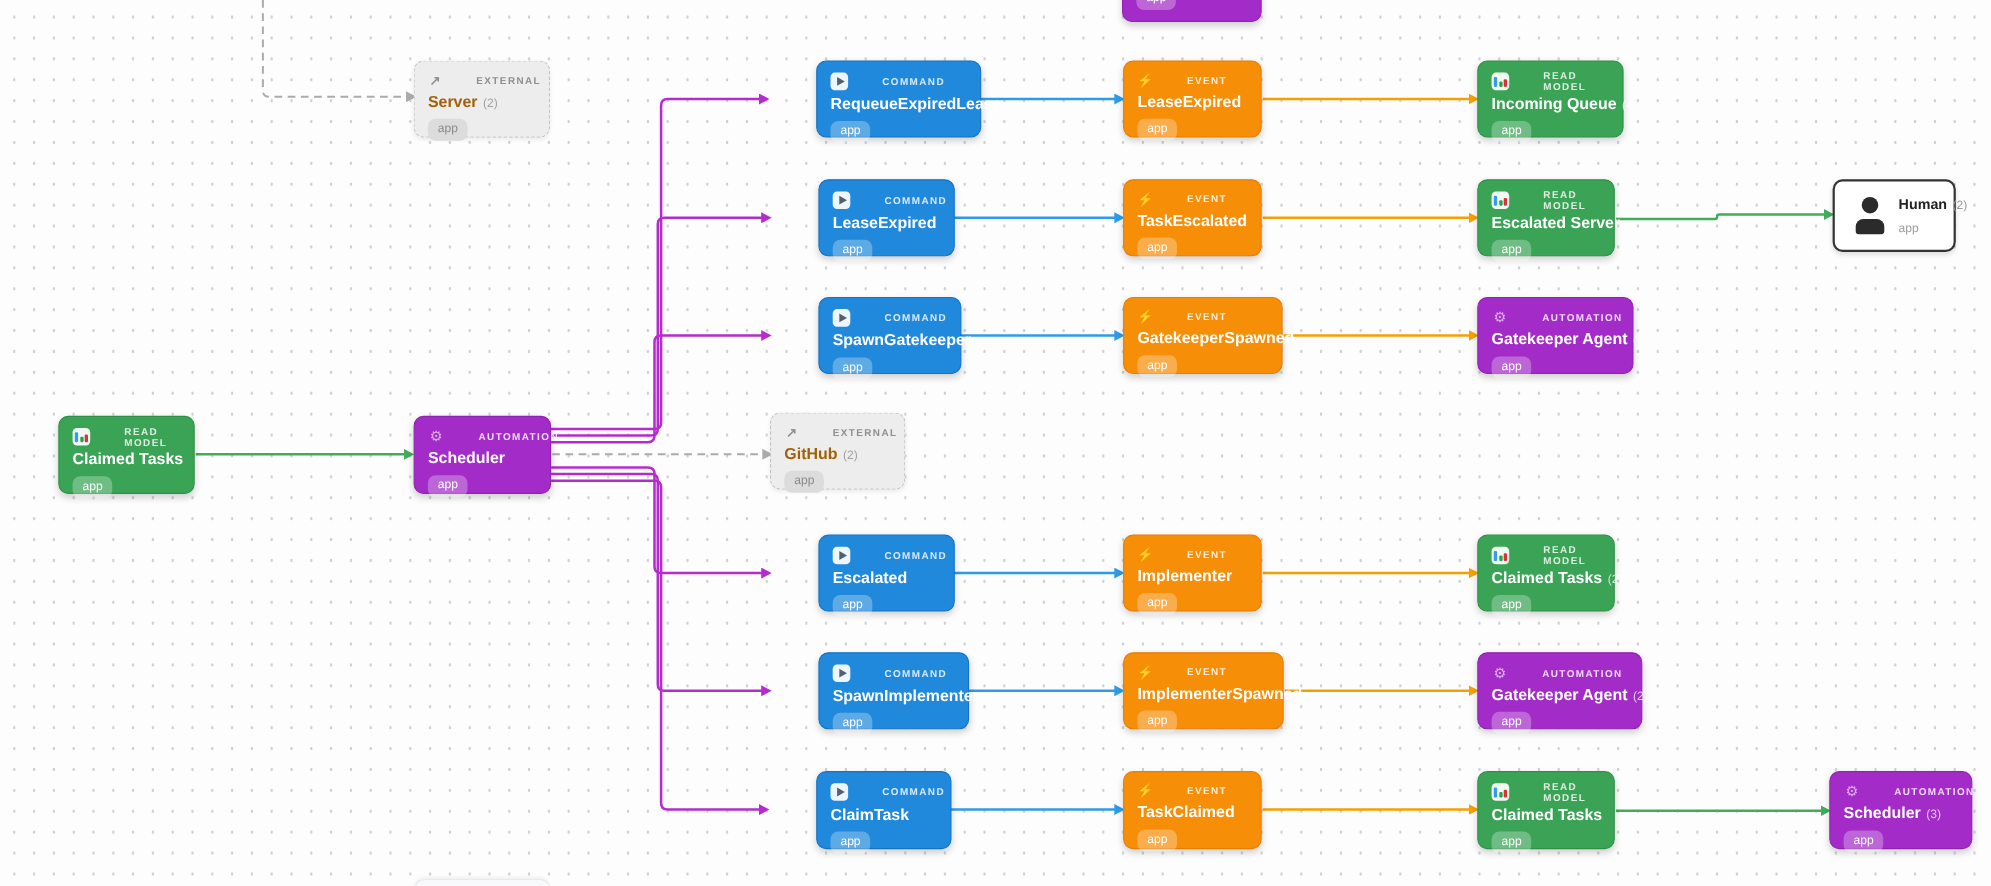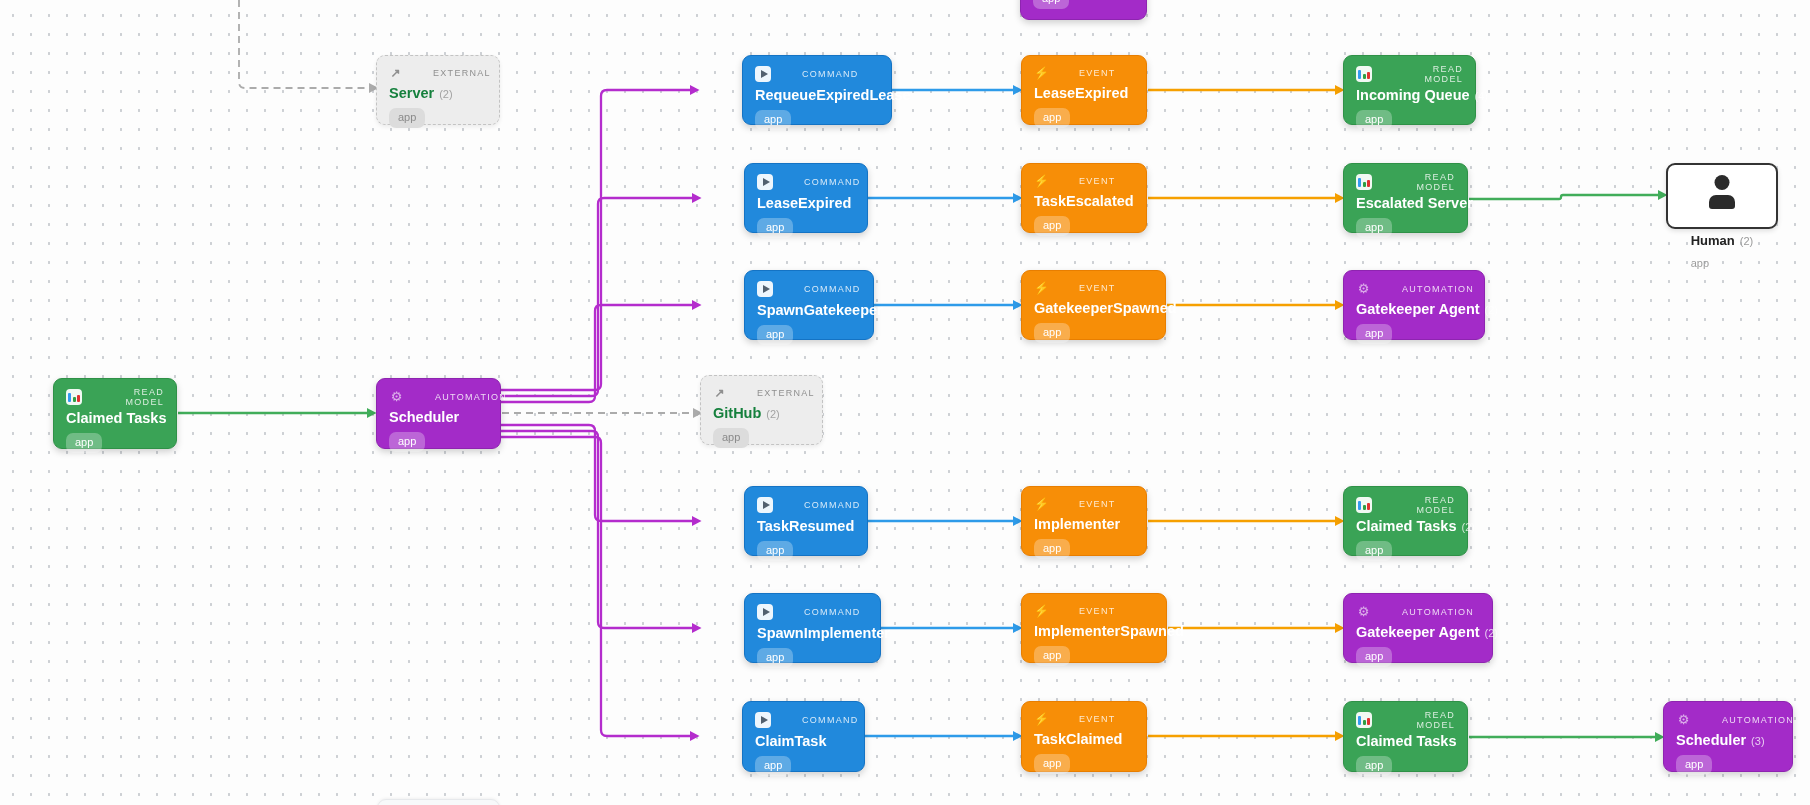--- a/index.html
+++ b/index.html
@@ -13,38 +13,38 @@
     position:relative;
   }
   #canvas { position:absolute; inset:0; }
   #edges-layer { position:absolute; left:0; top:0; }
   .node {
     position:absolute; border-radius:9px; padding:10px 12px;
     display:flex; flex-direction:column; justify-content:flex-start;
     box-shadow:0 3px 7px rgba(0,0,0,.18);
   }
   .node .hdr { display:flex; align-items:center; gap:7px; height:16px; margin-bottom:5px; }
-  .node .type-label { font-size:9px; font-weight:400; letter-spacing:1.3px; color:rgba(255,255,255,.82);padding-left:24px; }
+  .node .type-label { font-size:9px; font-weight:700; letter-spacing:1.3px; color:rgba(255,255,255,.82);padding-left:24px; }
   .node .title-row { display:flex; align-items:baseline; gap:5px; margin-bottom:7px; white-space:nowrap; }
   .node .title { font-size:14.5px; font-weight:700; color:#fff; }
   .node .suffix { font-size:11px; color:rgba(255,255,255,.75); }
   .badge {
     align-self:flex-start; font-size:11px; line-height:1; padding:4px 9px 5px;
     border-radius:7px; background:rgba(255,255,255,.28); color:#fff;
   }
   .node.command    { background:var(--command);    border:1px solid var(--command-border);margin-left:44px; }
   .node.event      { background:var(--event);      border:1px solid var(--event-border); }
-  .node.read_model { background:var(--read-model); border:1px solid var(--read-model-border);text-align:right; }
+  .node.read_model { background:var(--read-model); border:1px solid var(--read-model-border); }
   .node.automation { background:var(--automation); border:1px solid var(--automation-border); }
   .node.external   { background:#EDEDED; border:1.5px dashed #C3C3C3; box-shadow:0 2px 4px rgba(0,0,0,.07); }
   .node.external .type-label { color:#8F8F8F; }
-  .node.external .title { color:#15803d; }
+  .node.external .title { color:#a16207; }
   .node.external .suffix { color:#A3A3A3; }
   .node.external .badge { background:#DCDCDC; color:#8A8A8A; }
-  .node.human { background:#fff; border:2px solid #333; flex-direction:column; align-items:center; gap:24px; box-shadow:0 2px 5px rgba(0,0,0,.12); padding:10px 14px; }
+  .node.human { background:#fff; border:2px solid #333; flex-direction:row; align-items:center; gap:8px; box-shadow:0 2px 5px rgba(0,0,0,.12); padding:10px 14px; }
   .node.human .h-col { display:flex; flex-direction:column; gap:3px; }
   .node.human .title { color:#222; font-size:13px; }
   .node.human .suffix { color:#9A9A9A; }
   .node.human .badge { background:none; padding:0; color:#9C9C9C; font-size:11px; }
   .node.clip-top { justify-content:flex-end; }
   .node.partial-bottom { background:#f7f9fa; border:1px solid #e7e9ec; box-shadow:0 -1px 3px rgba(0,0,0,.05); }
   
   .play-icon { width:16px; height:16px; border-radius:4px; background:rgba(255,255,255,.92);
     display:inline-flex; align-items:center; justify-content:center; flex:none; }
   .play-icon::before { content:""; border-left:7px solid #51606F; border-top:4.5px solid transparent; border-bottom:4.5px solid transparent; margin-left:2px; }
@@ -268,21 +268,21 @@
           <span class="suffix">(2)</span>
         </div>
         <span class="badge">app</span>
       </div>
       <div class="node command" style="left: 700px; top: 486px; width: 124px; height: 70px;">
         <div class="hdr">
           <span class="play-icon"></span>
           <span class="type-label">COMMAND</span>
         </div>
         <div class="title-row">
-          <span class="title">TaskResumed</span>
+          <span class="title">Escalated</span>
         </div>
         <span class="badge">app</span>
       </div>
       <div class="node event" style="left: 1021px; top: 486px; width: 126px; height: 70px;">
         <div class="hdr">
           <span class="lightning-icon">⚡</span>
           <span class="type-label">EVENT</span>
         </div>
         <div class="title-row">
           <span class="title">Implementer</span>

